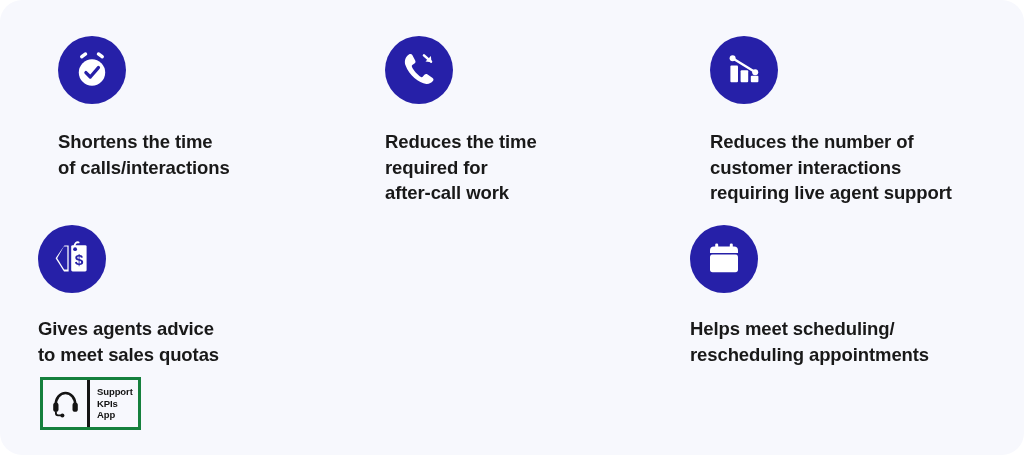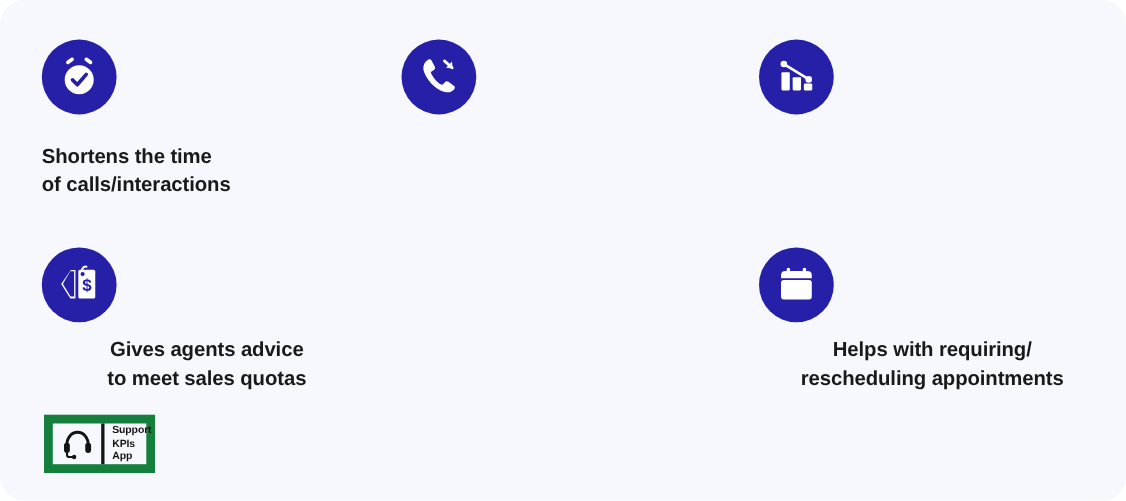--- a/index.html
+++ b/index.html
@@ -36,21 +36,21 @@
     position: absolute;
     box-sizing: border-box;
   }
 
   
   .col-1 { left: 38px; }
   .col-2 { left: 365px; }
   .col-3 { left: 690px; }
 
   
-  .row-1 { top: 36px; }
+  .row-1 { top: 36px; margin-left: 20px; }
   .row-2 { top: 225px; }
 
   .feature-col-1 { width: 300px; }
   .feature-col-2 { width: 310px; }
   .feature-col-3 { width: 315px; }
 
   .icon-badge {
     width: 68px;
     height: 68px;
     border-radius: 50%;
@@ -69,32 +69,31 @@
     font-size: 18.5px;
     font-weight: bold;
     line-height: 25.5px;
     color: #191919;
     letter-spacing: -0.1px;
     white-space: pre-line;
   }
 
   
   .row-2 .feature-text {
-    margin-top: 12px;
-    text-align: center;
+    margin-top: 23px;
   }
 
   
   #logo {
     position: absolute;
     left: 40px;
     top: 377px;
     width: 101px;
     height: 53px;
-    border: 8px solid #15803d;
+    border: 3px solid #15803d;
     box-sizing: border-box;
     display: flex;
     background: #f7f8fd;
   }
   .logo-mark {
     width: 47px;
     height: 100%;
     border-right: 3px solid #141414;
     box-sizing: border-box;
     display: flex;
@@ -135,33 +134,39 @@
     </div>
 
     <div class="feature col-2 row-1 feature-col-2">
       <div class="icon-badge">
         <svg width="40" height="40" viewBox="0 0 40 40" aria-hidden="true">
           <path d="M8.6 5.4 C6.1 7.9 5.1 11.6 6.6 15.6 C8.3 20.2 11.5 24.7 15.4 28.1 C19.3 31.5 23.6 33.6 27.3 33.9 C30.1 34.1 32.3 33.0 33.9 31.1 C34.8 30.0 34.7 28.8 33.6 28.0 L28.6 24.4 C27.5 23.6 26.3 23.8 25.4 24.8 L23.7 26.7 C23.2 27.2 22.6 27.3 22.0 26.9 C20.3 25.9 18.4 24.3 16.7 22.4 C15.0 20.5 13.7 18.5 12.9 16.7 C12.6 16.1 12.8 15.5 13.3 15.1 L15.4 13.6 C16.5 12.8 16.8 11.6 16.2 10.4 L13.3 5.0 C12.6 3.8 11.4 3.6 10.2 4.3 Z" fill="#ffffff"></path>
           <path d="M25.0 5.4 L32.0 11.6" fill="none" stroke="#ffffff" stroke-width="2.6" stroke-linecap="round"></path>
           <path d="M31.9 6.0 L32.5 12.2 L26.5 11.6 Z" fill="#ffffff"></path>
         </svg>
       </div>
+      <div class="feature-text">Reduces the time
+required for
+after-call work</div>
     </div>
 
     <div class="feature col-3 row-1 feature-col-3">
       <div class="icon-badge">
         <svg width="40" height="40" viewBox="0 0 40 40" aria-hidden="true">
           <path d="M9.0 8.5 L31.0 22.0" fill="none" stroke="#ffffff" stroke-width="2.4" stroke-linecap="round"></path>
           <circle cx="8.6" cy="8.2" r="3.0" fill="#ffffff"></circle>
           <circle cx="31.2" cy="22.2" r="3.0" fill="#ffffff"></circle>
           <rect x="6.4" y="15.6" width="7.6" height="16.6" rx="1.0" fill="#ffffff"></rect>
           <rect x="16.6" y="20.2" width="7.6" height="12.0" rx="1.0" fill="#ffffff"></rect>
           <rect x="26.8" y="25.8" width="7.6" height="6.4" rx="1.0" fill="#ffffff"></rect>
         </svg>
       </div>
+      <div class="feature-text">Reduces the number of
+customer interactions
+requiring live agent support</div>
     </div>
 
     <div class="feature col-1 row-2 feature-col-1">
       <div class="icon-badge">
         <svg width="40" height="40" viewBox="0 0 40 40" aria-hidden="true">
           <path d="M16.6 6.4 L12.4 6.4 L3.6 19.2 L12.0 32.4 L16.6 32.4 Z" fill="#ffffff"></path>
           <path d="M15.4 7.6 L11.8 7.6 L5.2 19.2 L12.2 30.6 L15.4 30.6 Z" fill="#2620a8"></path>
           <path d="M20.6 6.2 L33.2 6.2 Q34.6 6.2 34.6 7.6 L34.6 31.0 Q34.6 32.4 33.2 32.4 L20.6 32.4 Q19.2 32.4 19.2 31.0 L19.2 7.6 Q19.2 6.2 20.6 6.2 Z" fill="#ffffff"></path>
           <circle cx="23.1" cy="10.2" r="1.9" fill="#2620a8"></circle>
           <path d="M22.4 7.0 Q23.4 2.6 26.6 3.4" fill="none" stroke="#ffffff" stroke-width="1.9" stroke-linecap="round"></path>
@@ -175,21 +180,21 @@
 
     <div class="feature col-3 row-2 feature-col-3">
       <div class="icon-badge">
         <svg width="38" height="38" viewBox="0 0 38 38" aria-hidden="true">
           <rect x="10.2" y="3.4" width="3.0" height="5.4" rx="1.4" fill="#ffffff"></rect>
           <rect x="24.8" y="3.4" width="3.0" height="5.4" rx="1.4" fill="#ffffff"></rect>
           <path d="M5.0 10.4 Q5.0 6.4 9.0 6.4 L29.0 6.4 Q33.0 6.4 33.0 10.4 L33.0 13.0 L5.0 13.0 Z" fill="#ffffff"></path>
           <rect x="5.0" y="14.6" width="28.0" height="17.6" rx="2.6" fill="#ffffff"></rect>
         </svg>
       </div>
-      <div class="feature-text">Helps with requiring/
+      <div class="feature-text">Helps meet scheduling/
 rescheduling appointments</div>
     </div>
 
   </div>
 
   <div id="logo">
     <div class="logo-mark">
       <svg width="27" height="29" viewBox="0 0 27 29" aria-hidden="true">
         <path d="M3.7 16.0 C3.7 8.9 8.0 4.0 13.5 4.0 C19.0 4.0 23.3 8.9 23.3 16.0" fill="none" stroke="#141414" stroke-width="2.6" stroke-linecap="round"></path>
         <rect x="1.2" y="13.4" width="5.3" height="9.4" rx="2.6" fill="#141414"></rect>

